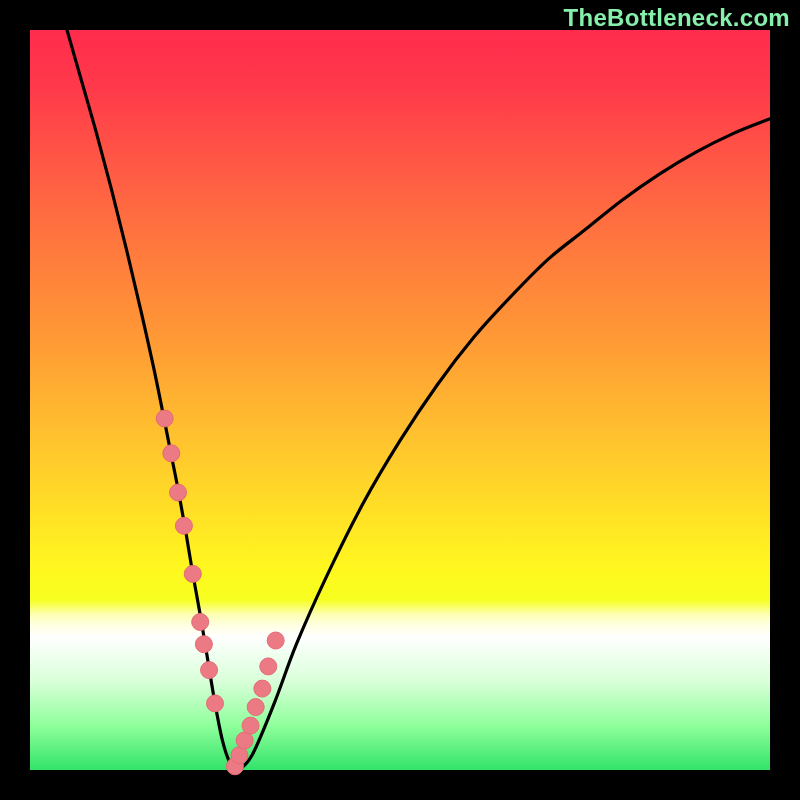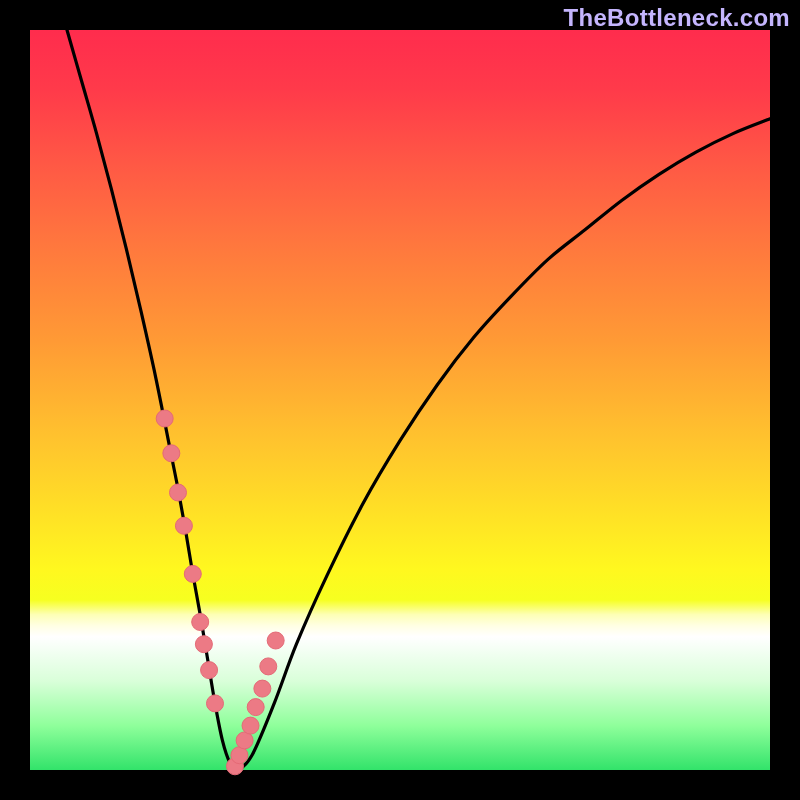--- a/index.html
+++ b/index.html
@@ -41,21 +41,21 @@
       #8fff9b 94%,
       #32e36a 100%
     );
   }
   .watermark {
     position: absolute;
     top: 4px;
     right: 10px;
     font-size: 24px;
     font-weight: 600;
-    color: #c4b5fd;
+    color: #86efac;
     letter-spacing: 0.3px;
     user-select: none;
   }
   svg.curve {
     position: absolute;
     left: 0;
     top: 0;
     width: 740px;
     height: 740px;
     overflow: visible;

